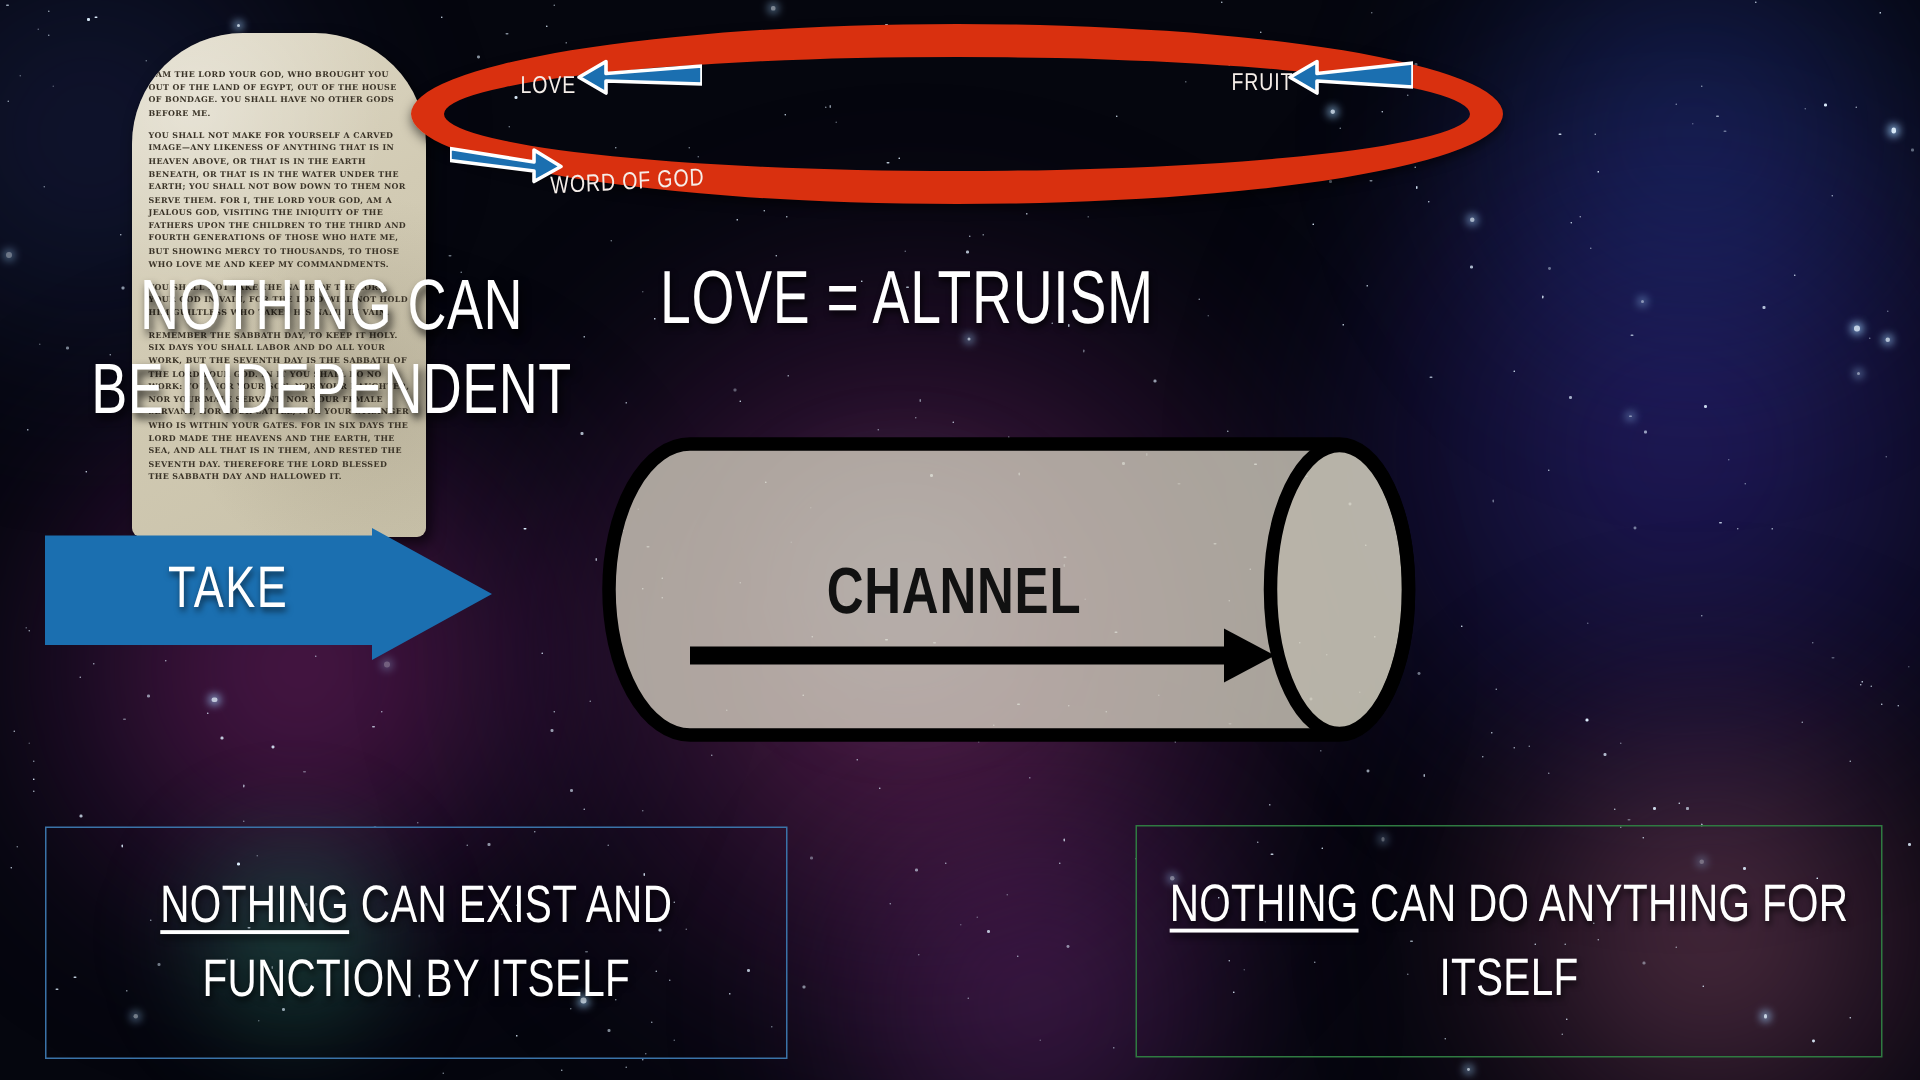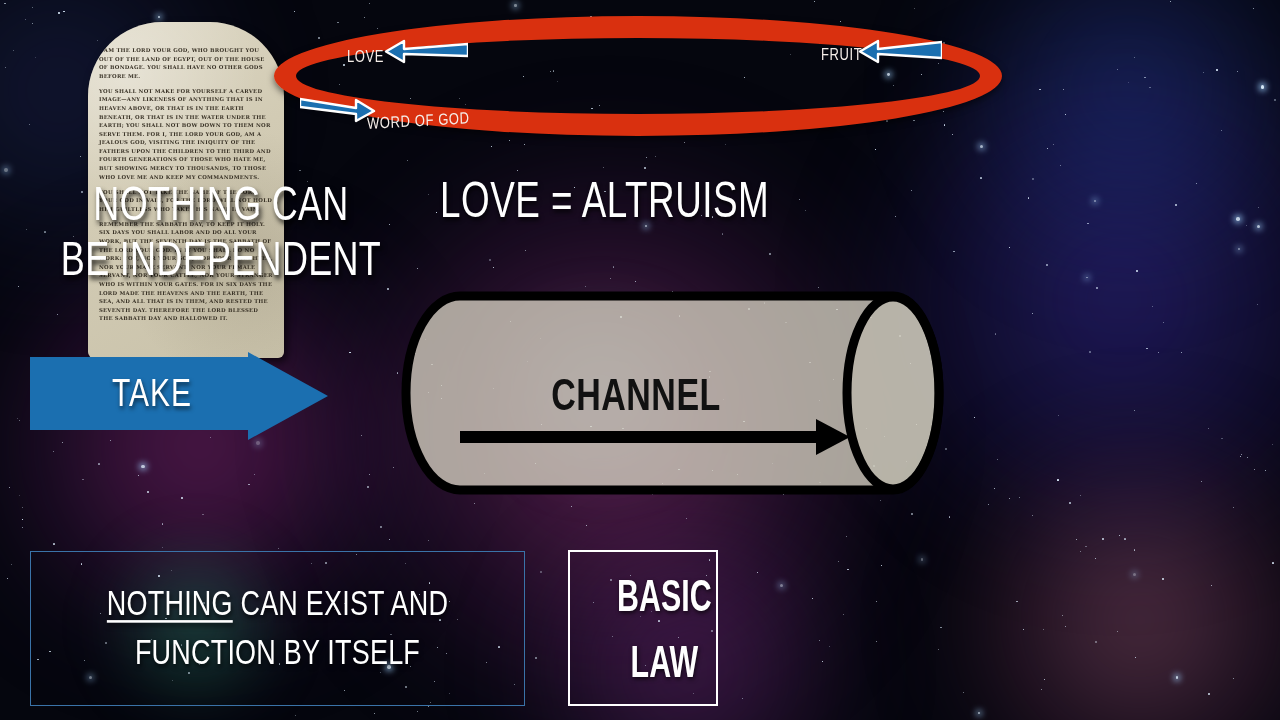--- a/index.html
+++ b/index.html
@@ -121,21 +121,21 @@
   #channel-label{
     position:absolute;left:398px;top:370px;width:476px;
     text-align:center;color:#111;
     font-family:"Liberation Sans",sans-serif;
     font-weight:700;font-size:34px;letter-spacing:.5px;
     transform:scaleY(1.28);transform-origin:center top;
   }
 
   
   .bbox{position:absolute;box-sizing:border-box;
-        display:flex;align-items:center;justify-content:flex-end;}
+        display:flex;align-items:center;justify-content:flex-start;}
   #box-left{left:30px;top:551px;width:495px;height:155px;border:1.5px solid #3A73A8;}
   #box-mid{left:568px;top:550px;width:150px;height:156px;border:2px solid #ffffff;}
   #box-right{left:757px;top:550px;width:498px;height:155px;border:1.5px solid #2F7A41;}
 
   .bbox-text{
     color:#fff;text-align:center;
     font-family:"Liberation Sans",sans-serif;
     font-size:27px;font-weight:300;line-height:1.42;
     letter-spacing:.2px;
     transform:scaleY(1.3);
@@ -642,19 +642,18 @@
       <rect x="62" y="143" width="370" height="12" fill="#000"></rect>
       <path d="M418 131 L452 149 L418 167 Z" fill="#000"></path>
     </g>
   </svg>
   <div id="channel-label">CHANNEL</div>
 
   <div class="bbox" id="box-left">
     <div class="bbox-text" id="txt-left"><u>NOTHING</u> CAN EXIST AND FUNCTION BY ITSELF</div>
   </div>
 
-  <div class="bbox" id="box-mid">
-    <div id="basic-law-text">BASIC
-LAW</div>
+
+  <div class="bbox" id="box-right">
+    <div class="bbox-text" id="txt-right"><u>NOTHING</u> CAN DO ANYTHING FOR ITSELF</div>
   </div>
 
-
 </div>
 
 </body></html>

